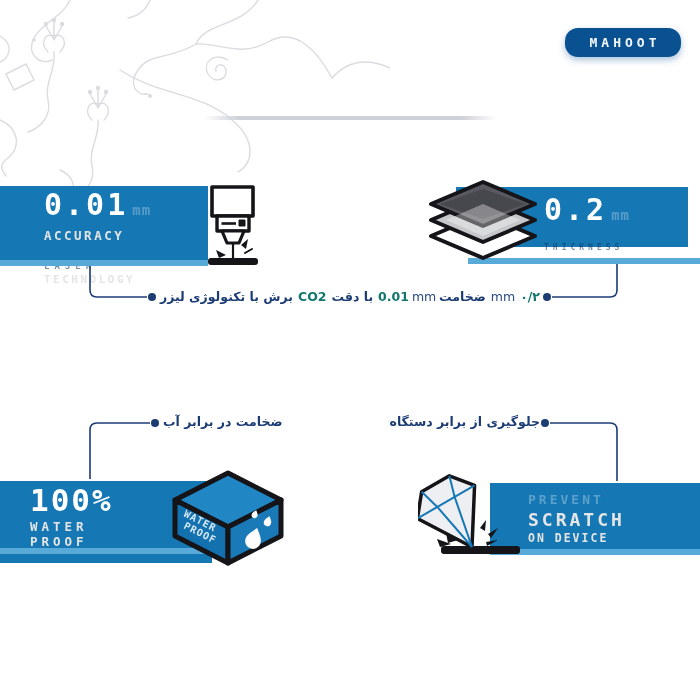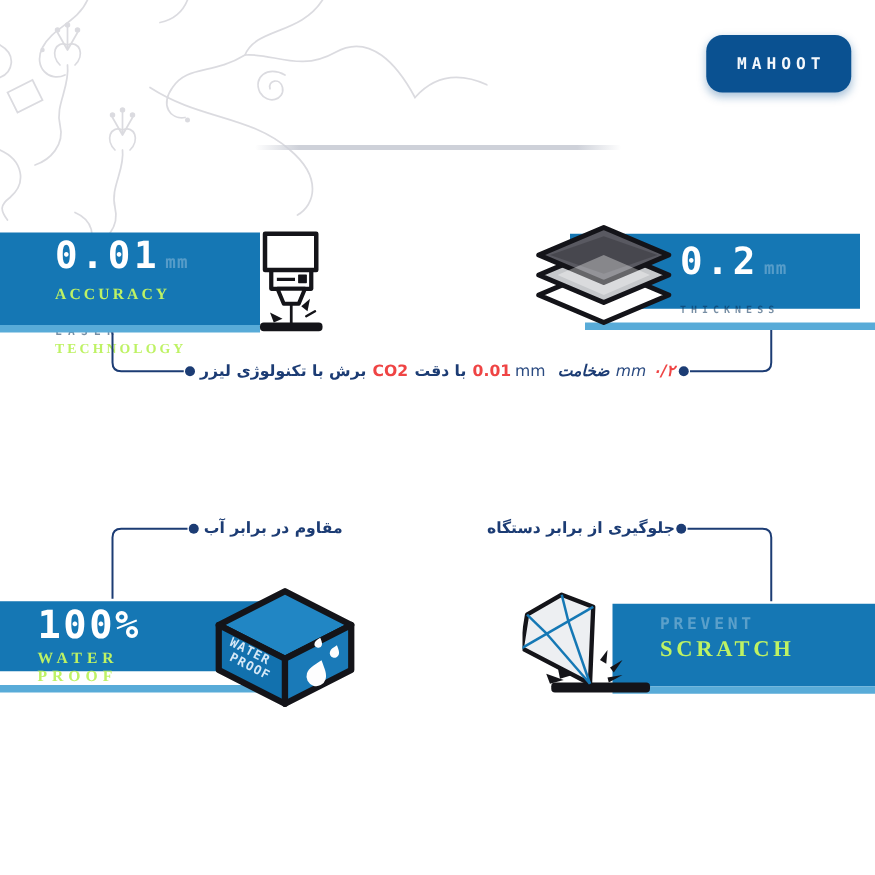--- a/index.html
+++ b/index.html
@@ -3,66 +3,66 @@
 <meta charset="utf-8">
 <style>
   html,body{margin:0;padding:0;background:#ffffff;}
   .stage{position:relative;width:700px;height:700px;background:#ffffff;overflow:hidden;
          font-family:"DejaVu Sans",sans-serif;}
 
   
   .floral{position:absolute;left:0;top:0;z-index:0;opacity:.9;}
 
   
-  .badge{position:absolute;left:565px;top:28px;width:116px;height:46px;z-index:3;
+  .badge{position:absolute;left:565px;top:28px;width:116px;height:29px;z-index:3;
          background:#0a5191;border-radius:13px;display:flex;align-items:center;justify-content:center;
          box-shadow:0 3px 7px rgba(10,81,145,.35);}
   .badge span{color:#f4f8fc;font-family:"DejaVu Sans Mono",monospace;font-weight:bold;
               font-size:13px;letter-spacing:4px;text-indent:4px;}
 
   
   .title{position:absolute;left:0;top:82px;width:700px;text-align:center;z-index:3;
          color:#16356d;font-size:21px;font-weight:bold;}
   .divider{position:absolute;left:204px;top:116px;width:293px;height:4px;border-radius:2px;z-index:1;
          background:linear-gradient(to right,rgba(205,208,216,0),#ced1d9 12%,#ced1d9 88%,rgba(205,208,216,0));}
 
   
   .banner{position:absolute;background:#1577b4;z-index:1;color:#ffffff;box-sizing:border-box;}
   .strip{position:absolute;background:#58abd8;z-index:1;}
   .techno{font-family:"DejaVu Sans Mono",monospace;font-weight:bold;white-space:nowrap;}
   .bigval{font-size:30px;line-height:31px;letter-spacing:3px;color:#ffffff;}
   .ghost-unit{font-size:14px;letter-spacing:1px;color:rgba(255,255,255,.28);margin-left:4px;}
-  .lbl{font-size:12.5px;letter-spacing:2.5px;color:#bef264;font-family:Liberation Serif, serif;}
+  .lbl{font-size:12.5px;letter-spacing:2.5px;color:#e5e5e5;}
   .ghost-dark{font-size:9px;letter-spacing:5px;color:rgba(8,50,90,.55);}
   .ghost-light{font-size:13px;letter-spacing:3px;color:rgba(255,255,255,.3);}
 
   #banner-accuracy{left:0;top:186px;width:208px;height:74px;padding:3px 0 0 44px;}
   #strip-accuracy{left:0;top:260px;width:208px;height:6px;}
   #banner-ultrathin{left:456px;top:187px;width:232px;height:60px;padding:7px 0 0 88px;}
   #strip-ultrathin{left:468px;top:258px;width:232px;height:6px;}
-  #banner-waterproof{left:0;top:481px;width:212px;height:56px;padding:4px 0 0 30px;}
+  #banner-waterproof{left:0;top:481px;width:212px;height:82px;padding:4px 0 0 30px;}
   #strip-waterproof{left:0;top:548px;width:212px;height:6px;}
   #banner-scratch{left:490px;top:483px;width:210px;height:66px;padding:9px 0 0 38px;}
   #strip-scratch{left:490px;top:549px;width:210px;height:6px;}
 
   .icon-svg{position:absolute;z-index:2;}
   #laser-icon{left:185px;top:175px;}
   #layers-icon{left:420px;top:173px;}
   #cube-icon{left:170px;top:465px;}
   #diamond-icon{left:418px;top:456px;}
   #connector-layer{position:absolute;left:0;top:0;z-index:2;pointer-events:none;}
 
   
   .caption{position:absolute;z-index:3;color:#1c3c74;font-size:12.5px;font-weight:bold;
            white-space:nowrap;direction:rtl;}
   .cap-flex{display:flex;flex-direction:row-reverse;gap:5px;align-items:center;}
-  .cap-val{color:#ef4444;}
+  .cap-val{color:#0f766e;}
   .cap-unit{font-weight:normal;color:#2a4a80;}
   #caption-accuracy{left:160px;top:289px;}
-  #caption-ultrathin{right:160px;top:289px;font-style:italic;}
+  #caption-ultrathin{right:160px;top:289px;}
   #caption-waterproof{left:163px;top:414px;}
   #caption-scratch{right:160px;top:414px;}
   .ltr-group{direction:ltr;unicode-bidi:isolate;}
   .ltr-group .cap-unit{margin-left:3px;}
 
   
   .cube-face-text{font-family:"DejaVu Sans Mono",monospace;font-weight:bold;font-size:10px;
                   letter-spacing:1px;fill:#d6e9f7;}
 </style>
 </head>
@@ -165,20 +165,21 @@
     <g fill="#fdfdfe">
       <path transform="translate(84,73) rotate(18) scale(1.3)" d="M0,-8 C3.5,-3.5 6,-1 6,2.5 A6,6 0 1,1 -6,2.5 C-6,-1 -3.5,-3.5 0,-8 Z"></path>
       <path transform="translate(98,56) rotate(18) scale(0.62)" d="M0,-8 C3.5,-3.5 6,-1 6,2.5 A6,6 0 1,1 -6,2.5 C-6,-1 -3.5,-3.5 0,-8 Z"></path>
       <path transform="translate(85,49) rotate(18) scale(0.5)" d="M0,-8 C3.5,-3.5 6,-1 6,2.5 A6,6 0 1,1 -6,2.5 C-6,-1 -3.5,-3.5 0,-8 Z"></path>
     </g>
   </svg>
 
   <div class="banner" id="banner-scratch">
     <div class="techno ghost-light">PREVENT</div>
     <div class="techno lbl" style="font-size:18px;letter-spacing:3px;margin-top:2px">SCRATCH</div>
+    <div class="techno lbl" style="font-size:11.5px;letter-spacing:2px;margin-top:1px">ON DEVICE</div>
   </div>
   <div class="strip" id="strip-scratch"></div>
 
   <svg class="icon-svg" id="diamond-icon" width="115" height="108" viewBox="0 0 115 108">
     <rect x="23" y="90" width="79" height="8" rx="3" fill="#141419"></rect>
     <g transform="translate(54,91) rotate(-30)">
       <path d="M0,0 L-33,-52 L-16,-73 L16,-73 L33,-52 Z" fill="#edeff2" stroke="#141419" stroke-width="3.5" stroke-linejoin="round"></path>
       <g stroke="#1578b5" stroke-width="2" fill="none">
         <path d="M-33,-52 L33,-52"></path>
         <path d="M-16,-73 L-10,-52"></path>
@@ -217,17 +218,17 @@
     <span>با دقت</span>
     <span class="ltr-group"><span class="cap-val">0.01</span><span class="cap-unit">mm</span></span>
   </div>
 
   <div class="caption cap-flex" id="caption-ultrathin">
     <span>ضخامت</span>
     <span class="cap-unit">mm</span>
     <span class="cap-val">۰/۲</span>
   </div>
 
-  <div class="caption" id="caption-waterproof">مقاوم در برابر آب</div>
+  <div class="caption" id="caption-waterproof">ضخامت در برابر آب</div>
 
   <div class="caption" id="caption-scratch">جلوگیری از برابر دستگاه</div>
 
 </div>
 
 </body></html>

